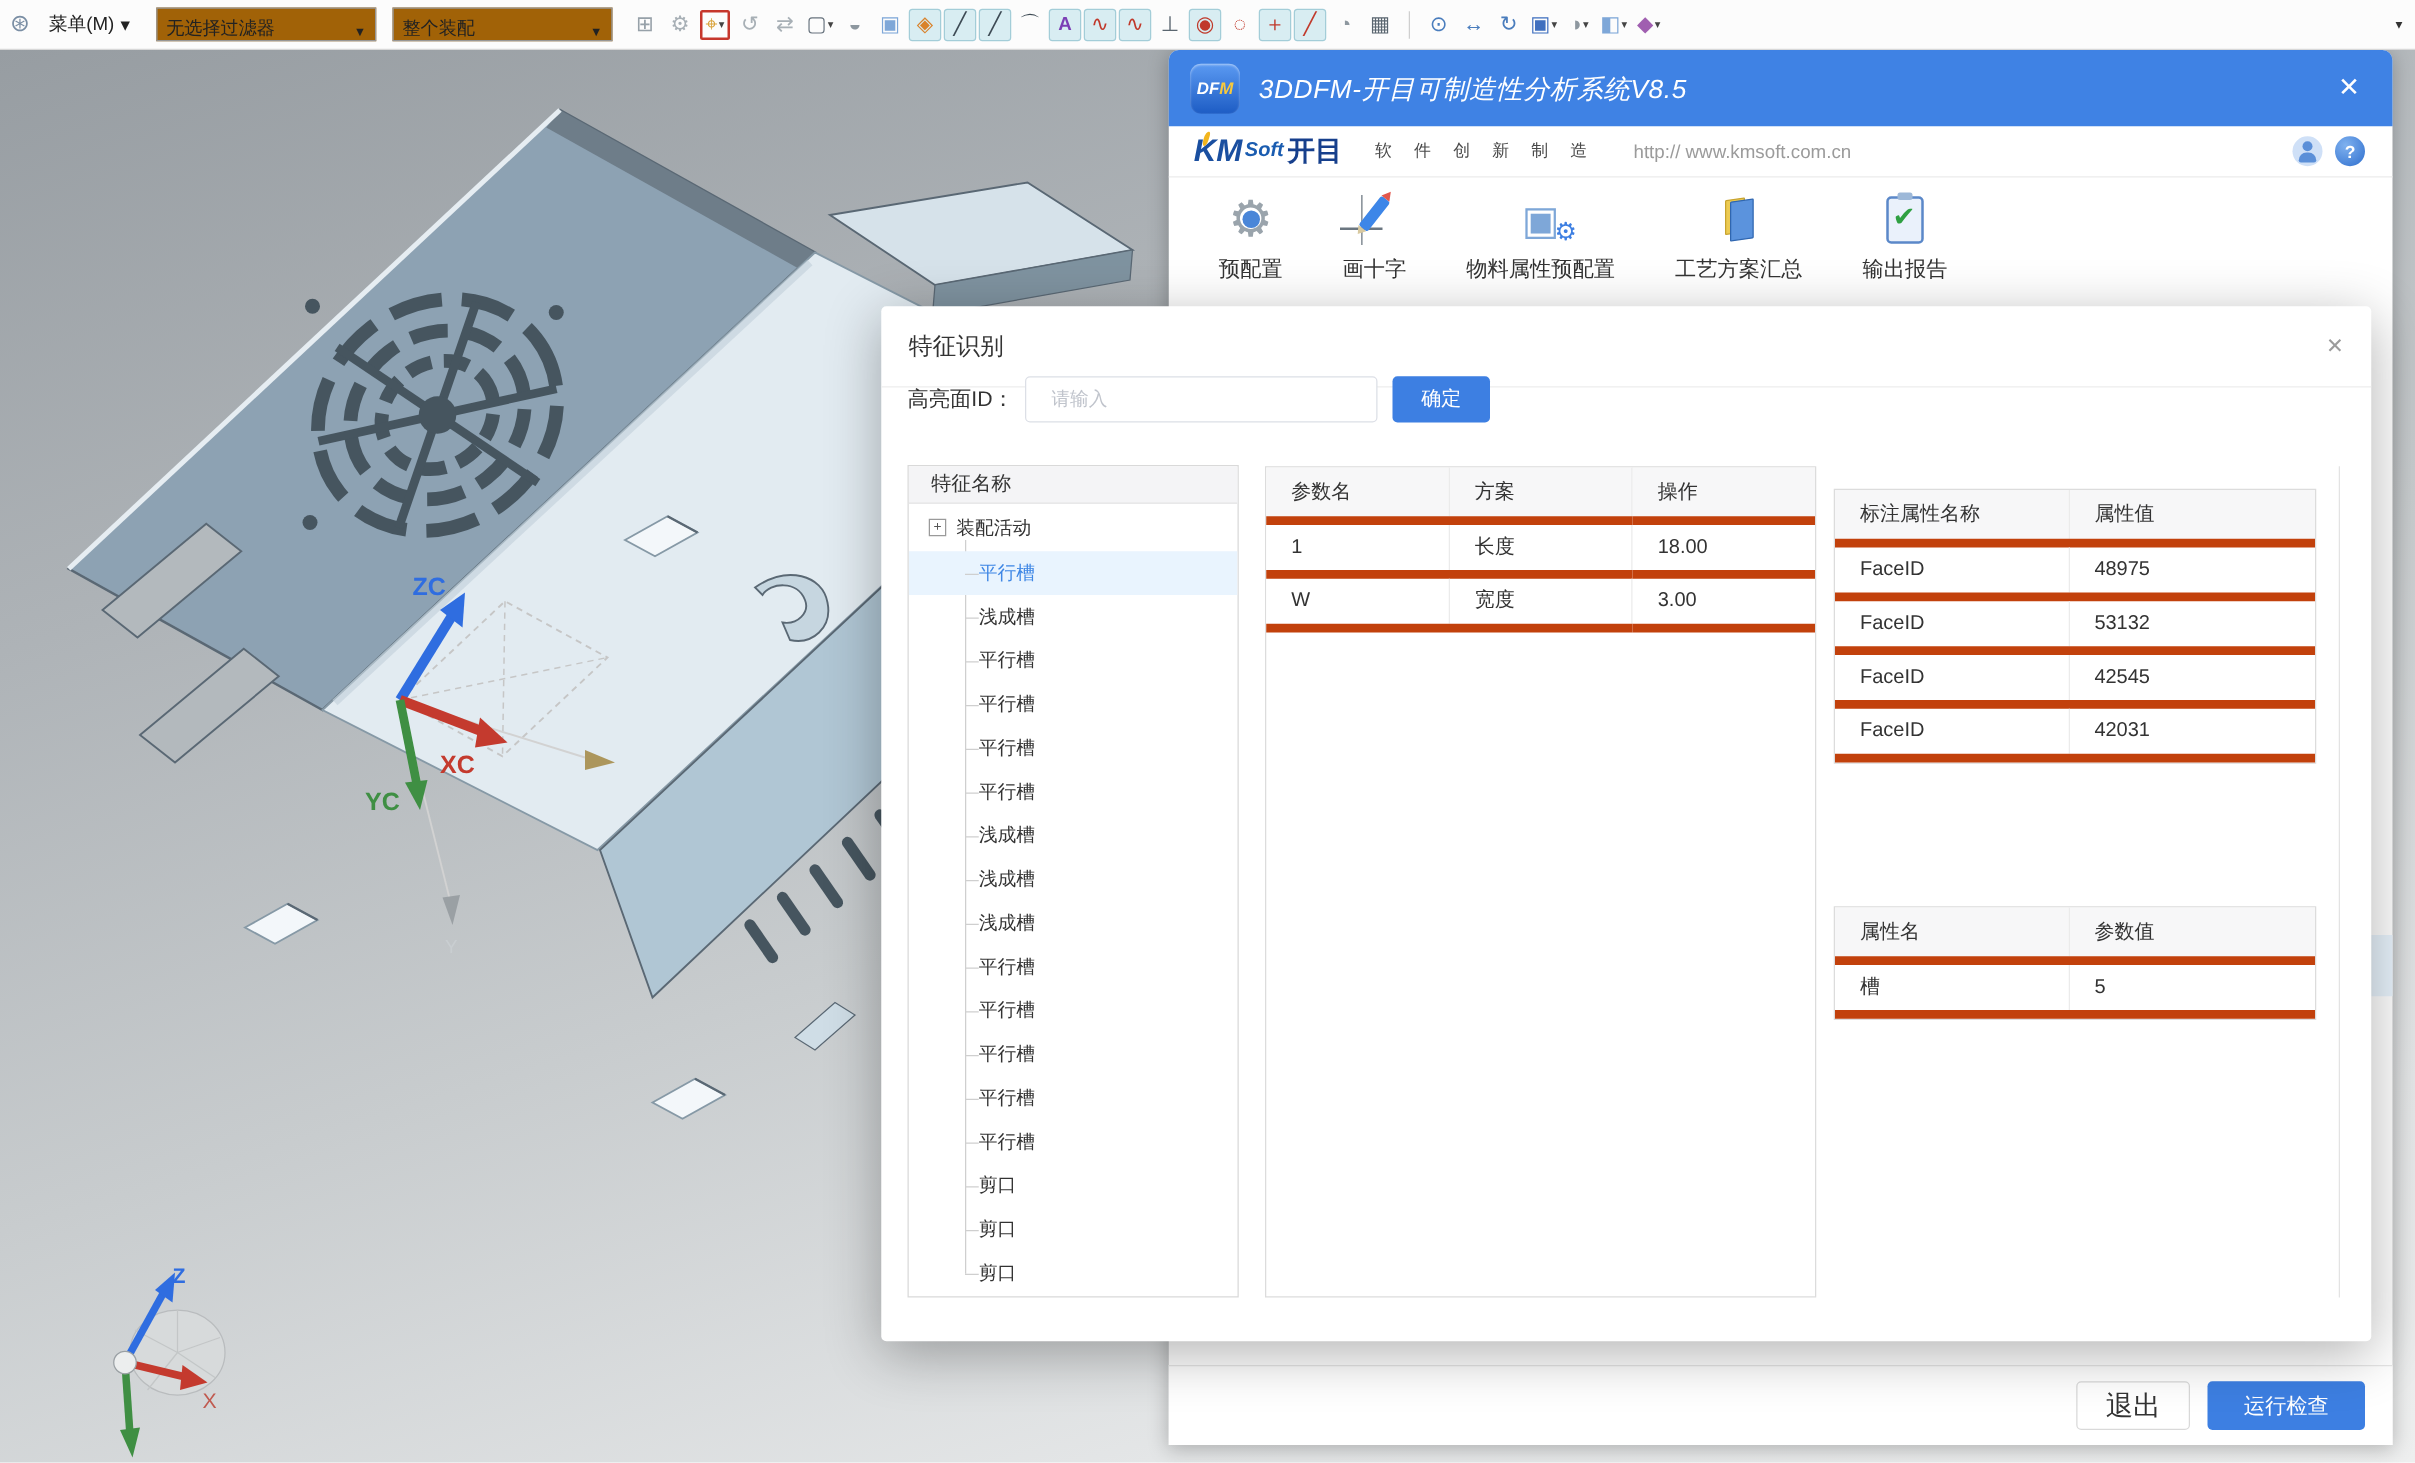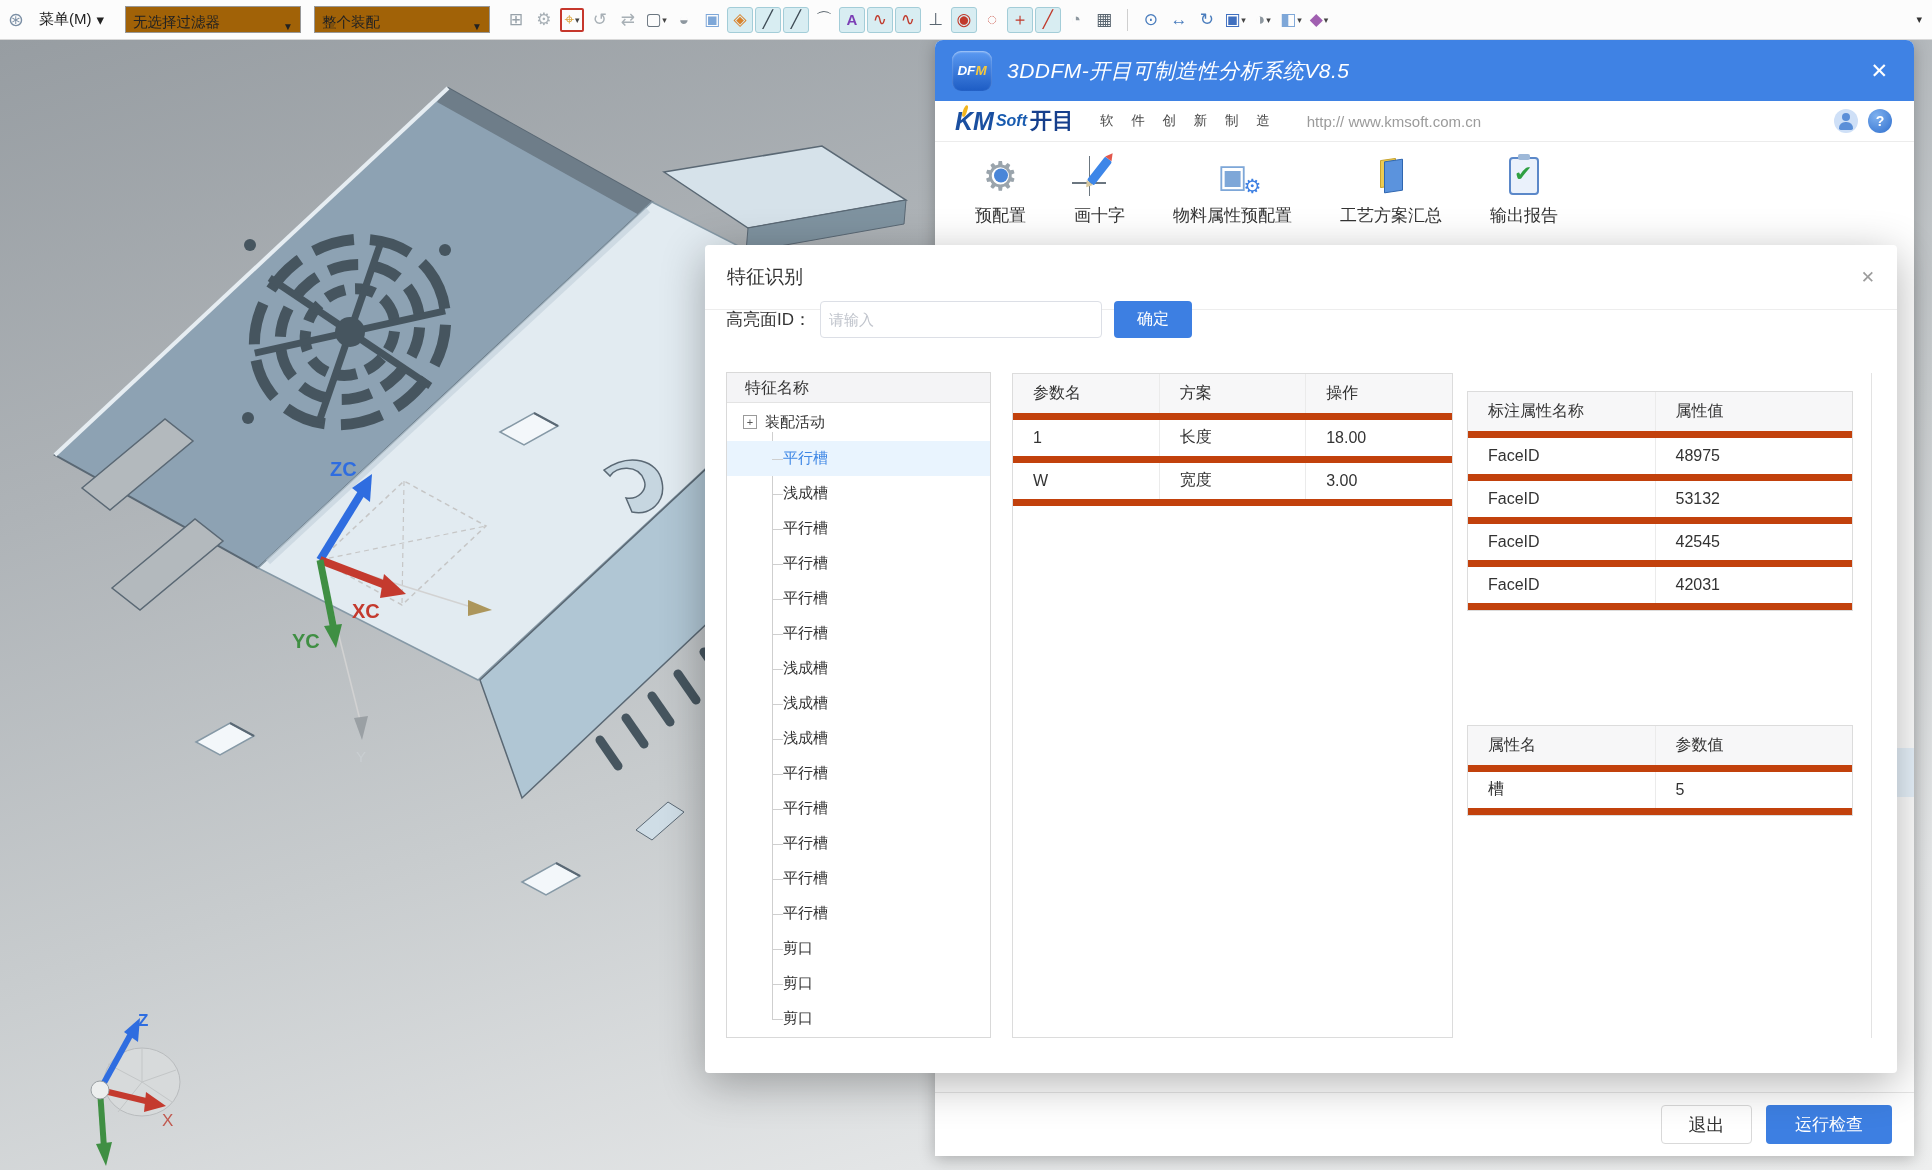--- a/index.html
+++ b/index.html
@@ -99,40 +99,40 @@
     border-radius:4px; position:relative; }
   .clipb::before { content:""; position:absolute; left:7px; top:-5px; width:12px; height:6px;
     background:#9db8d8; border-radius:2px; }
   .clipb .chk { position:absolute; left:3px; top:4px; font-size:22px; color:#2fa042;
     font-weight:bold; line-height:1; }
 
   #panel-footer { position:absolute; left:0; top:1052px; width:100%; height:64px;
     border-top:1px solid #e6e6e6; display:flex; align-items:center;
     justify-content:flex-end; gap:14px; padding-right:22px; background:#fff; }
   .btn-exit { width:91px; height:39px; border:1px solid #d9d9d9; border-radius:4px;
-    background:#fff; font-size:18px; color:#333; display:flex; align-items:center;
+    background:#fff; font-size:22px; color:#333; display:flex; align-items:center;
     justify-content:center; }
   .btn-run { width:126px; height:39px; border-radius:4px; background:#3d7fe2;
     font-size:17px; color:#fff; display:flex; align-items:center; justify-content:center; }
   #bg-sliver { position:absolute; right:0; top:708px; width:17px; height:49px;
     background:#e9f4fd; }
 
   
   #dialog { position:absolute; left:705px; top:245px; width:1192px; height:828px;
     background:#fff; border-radius:4px; z-index:30;
     box-shadow:0 10px 44px rgba(0,0,0,.30); }
   #dlg-header { height:65px; border-bottom:1px solid #ededed; display:flex;
     align-items:center; padding:12px 22px; }
   #dlg-title { font-size:19px; color:#333; }
   #dlg-close { margin-left:auto; font-size:17px; color:#9c9c9c; }
   #dlg-inputrow { position:absolute; left:21px; top:56px; height:37px;
     display:flex; align-items:center; }
   #hl-label { font-size:17px; color:#333; width:94px; }
   #hl-input { width:282px; height:37px; border:1px solid #dcdfe6; border-radius:4px;
-    padding:0 8px; font-size:15px; color:#333; outline:none;
+    padding:0 20px; font-size:15px; color:#333; outline:none;
     font-family:"Liberation Sans","DejaVu Sans",sans-serif; }
   #hl-input::placeholder { color:#c0c4cc; }
   .btn-confirm { width:78px; height:37px; margin-left:12px; background:#3d7fe2;
     border-radius:4px; color:#fff; font-size:16px; display:flex; align-items:center;
     justify-content:center; }
 
   #tree-panel { position:absolute; left:21px; top:127px; width:265px; height:666px;
     border:1px solid #d9d9d9; overflow:hidden; }
   #tree-head { height:30px; background:#f4f4f6; border-bottom:1px solid #e3e3e3;
     font-size:16px; color:#333; line-height:29px; padding-left:18px; }

